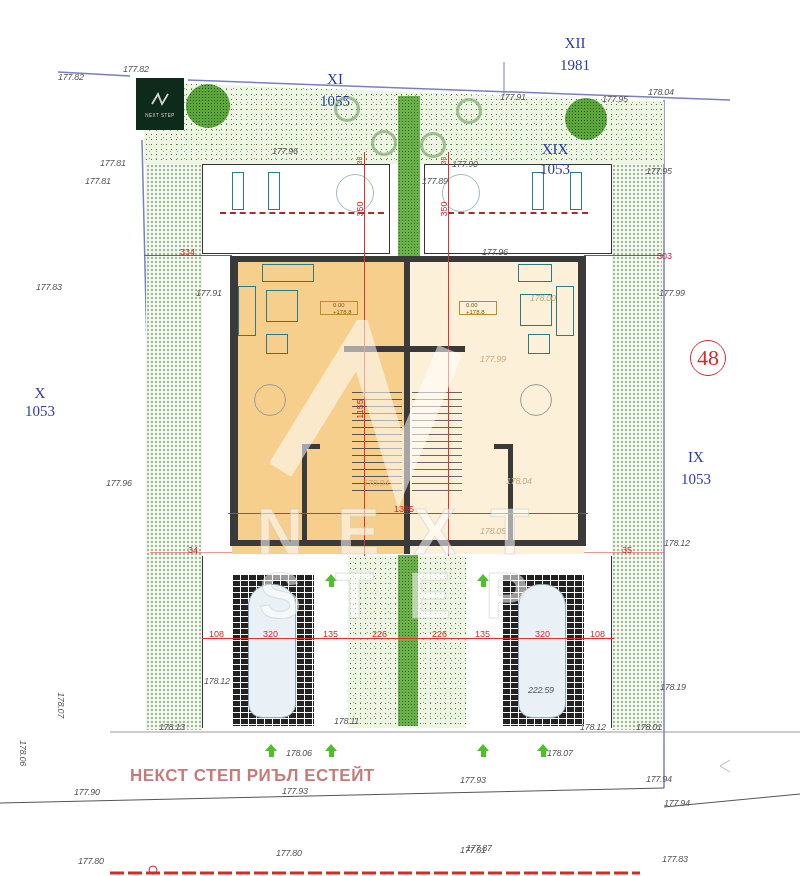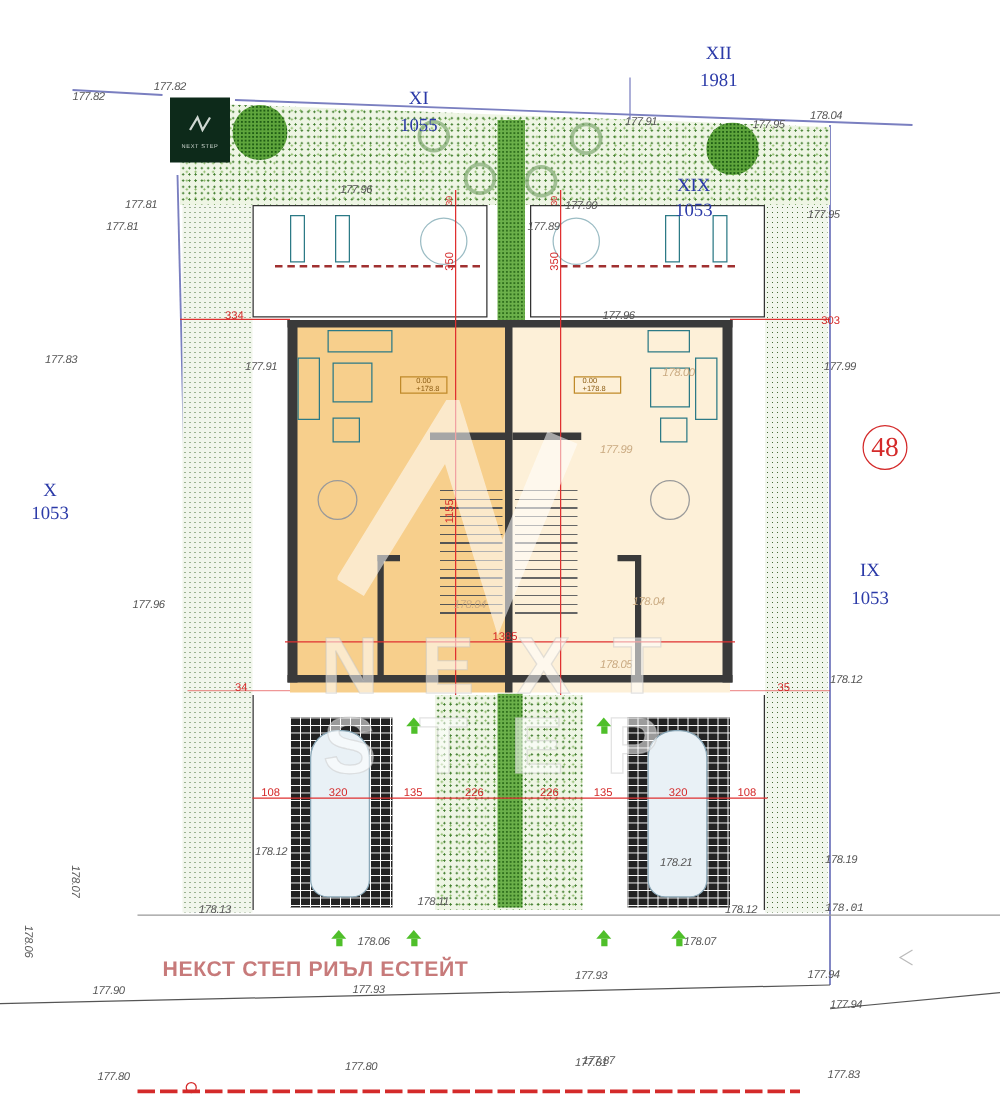--- a/index.html
+++ b/index.html
@@ -200,25 +200,25 @@
 <span class="elev" style="left:422px;top:176px;text-align:center;">177.89</span>
 <span class="elev" style="left:646px;top:166px;">177.95</span>
 <span class="elev" style="left:36px;top:282px;">177.83</span>
 <span class="elev" style="left:196px;top:288px;">177.91</span>
 <span class="elev" style="left:482px;top:247px;">177.96</span>
 <span class="elev" style="left:659px;top:288px;">177.99</span>
 <span class="elev" style="left:106px;top:478px;">177.96</span>
 <span class="elev" style="left:664px;top:538px;">178.12</span>
 <span class="elev" style="left:204px;top:676px;">178.12</span>
 <span class="elev" style="left:660px;top:682px;">178.19</span>
-<span class="elev" style="left:528px;top:685px;">178.21</span>
+<span class="elev" style="left:528px;top:685px;">222.59</span>
 <span class="elev" style="left:159px;top:722px;">178.13</span>
 <span class="elev" style="left:334px;top:716px;">178.11</span>
 <span class="elev" style="left:580px;top:722px;">178.12</span>
-<span class="elev" style="left:660px;top:722px;font-family:Liberation Mono, monospace;">178.01</span>
+<span class="elev" style="left:636px;top:722px;">178.01</span>
 <span class="elev" style="left:547px;top:748px;">178.07</span>
 <span class="elev" style="left:286px;top:748px;">178.06</span>
 <span class="elev" style="left:10px;top:748px;transform:rotate(90deg);">178.06</span>
 <span class="elev" style="left:48px;top:700px;transform:rotate(90deg);">178.07</span>
 <span class="elev" style="left:74px;top:787px;">177.90</span>
 <span class="elev" style="left:282px;top:786px;">177.93</span>
 <span class="elev" style="left:460px;top:775px;">177.93</span>
 <span class="elev" style="left:646px;top:774px;">177.94</span>
 <span class="elev" style="left:664px;top:798px;">177.94</span>
 <span class="elev" style="left:466px;top:843px;">177.87</span>

